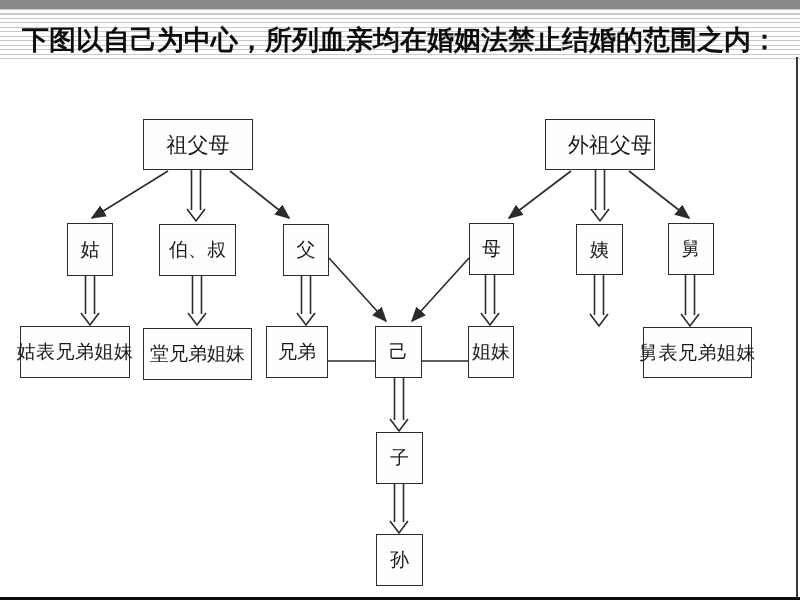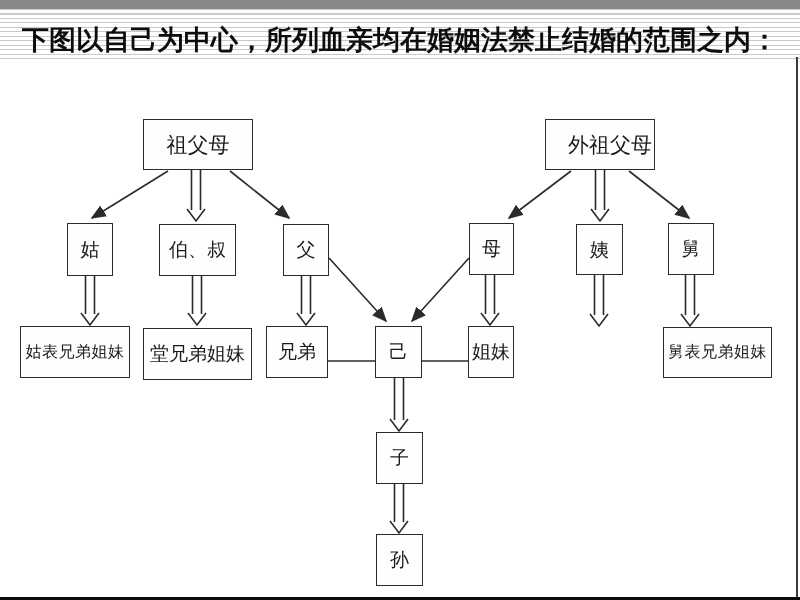--- a/index.html
+++ b/index.html
@@ -51,21 +51,21 @@
     background: #fefefe;
     display: flex;
     align-items: center;
     justify-content: center;
     color: #1a1a1a;
     white-space: nowrap;
     z-index: 2;
   }
   .sz-lg { font-size: 21px; }
   .sz-md { font-size: 19px; }
-  .sz-sm { font-size: 16px; letter-spacing: 0.5px; }
+  .sz-sm { font-size: 19px; letter-spacing: 0.5px; }
 </style>
 </head>
 <body>
 
 <div class="slide">
 
   <div class="stripes"></div>
 
   <div class="title">下图以自己为中心，所列血亲均在婚姻法禁止结婚的范围之内：</div>
 
@@ -109,18 +109,18 @@
   <div class="node sz-md" style="left:283px; top:215px; width:46px; height:52px;">父</div>
   <div class="node sz-md" style="left:469px; top:214px; width:45px; height:52px;">母</div>
   <div class="node sz-md" style="left:576px; top:215px; width:47px; height:51px;">姨</div>
   <div class="node sz-md" style="left:668px; top:214px; width:46px; height:52px;">舅</div>
 
   <div class="node sz-sm" style="left:20px; top:317px; width:110px; height:52px;">姑表兄弟姐妹</div>
   <div class="node sz-md" style="left:143px; top:319px; width:109px; height:52px;">堂兄弟姐妹</div>
   <div class="node sz-md" style="left:266px; top:317px; width:62px; height:52px;">兄弟</div>
   <div class="node sz-md" style="left:375px; top:317px; width:47px; height:52px;">己</div>
   <div class="node sz-md" style="left:468px; top:317px; width:46px; height:52px;">姐妹</div>
-  <div class="node sz-sm" style="left:663px; top:318px; width:109px; height:51px;">舅表兄弟姐妹</div>
+  <div class="node sz-sm" style="left:643px; top:318px; width:109px; height:51px;">舅表兄弟姐妹</div>
 
   <div class="node sz-md" style="left:376px; top:423px; width:47px; height:52px;">子</div>
   <div class="node sz-md" style="left:376px; top:525px; width:47px; height:52px;">孙</div>
 
 </div>
 
 </body></html>

